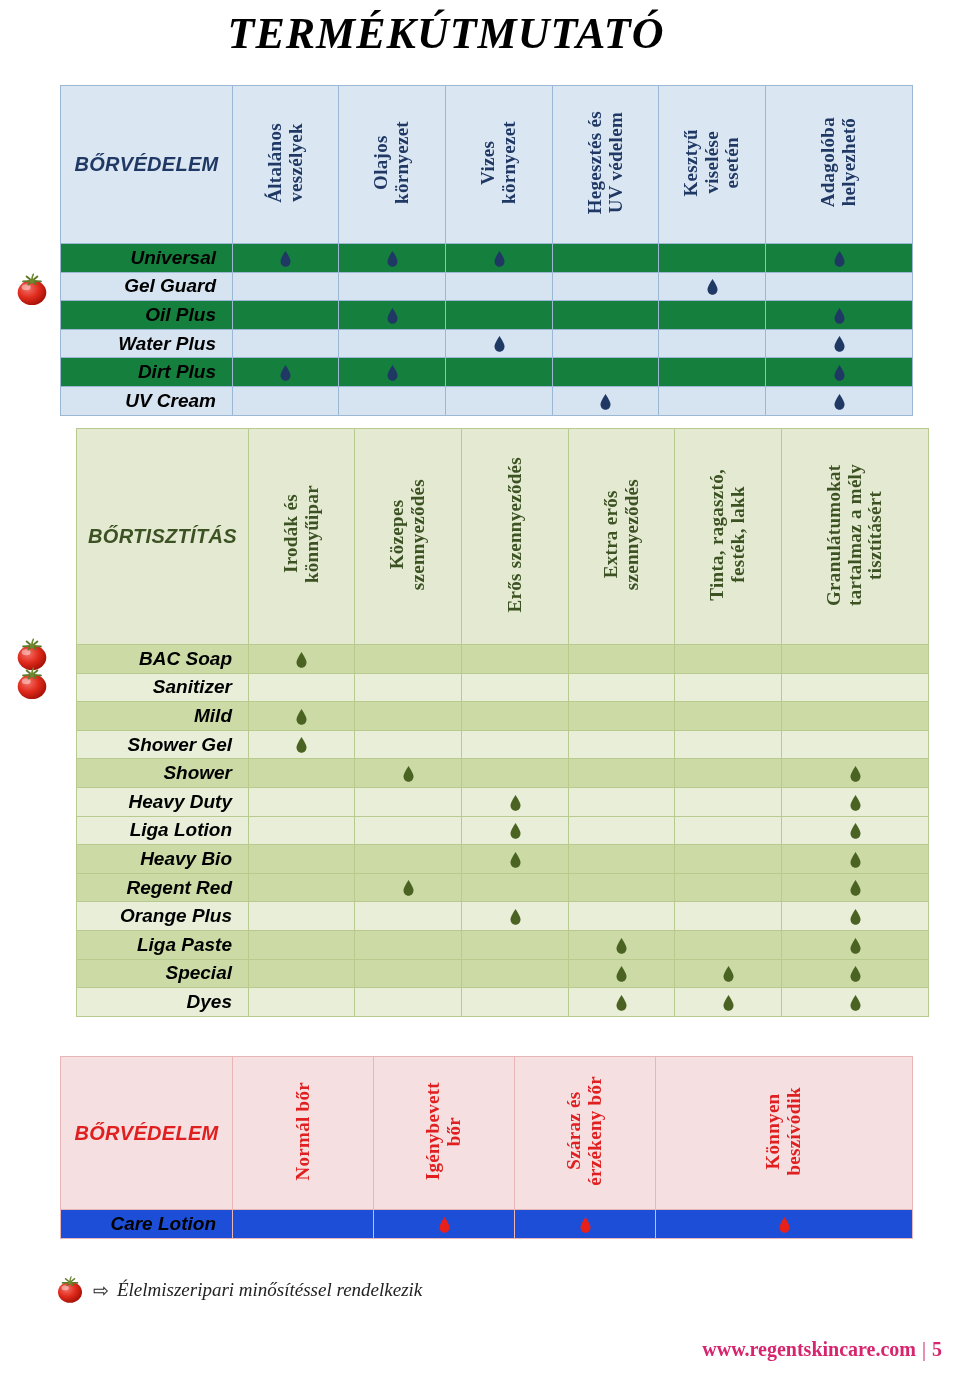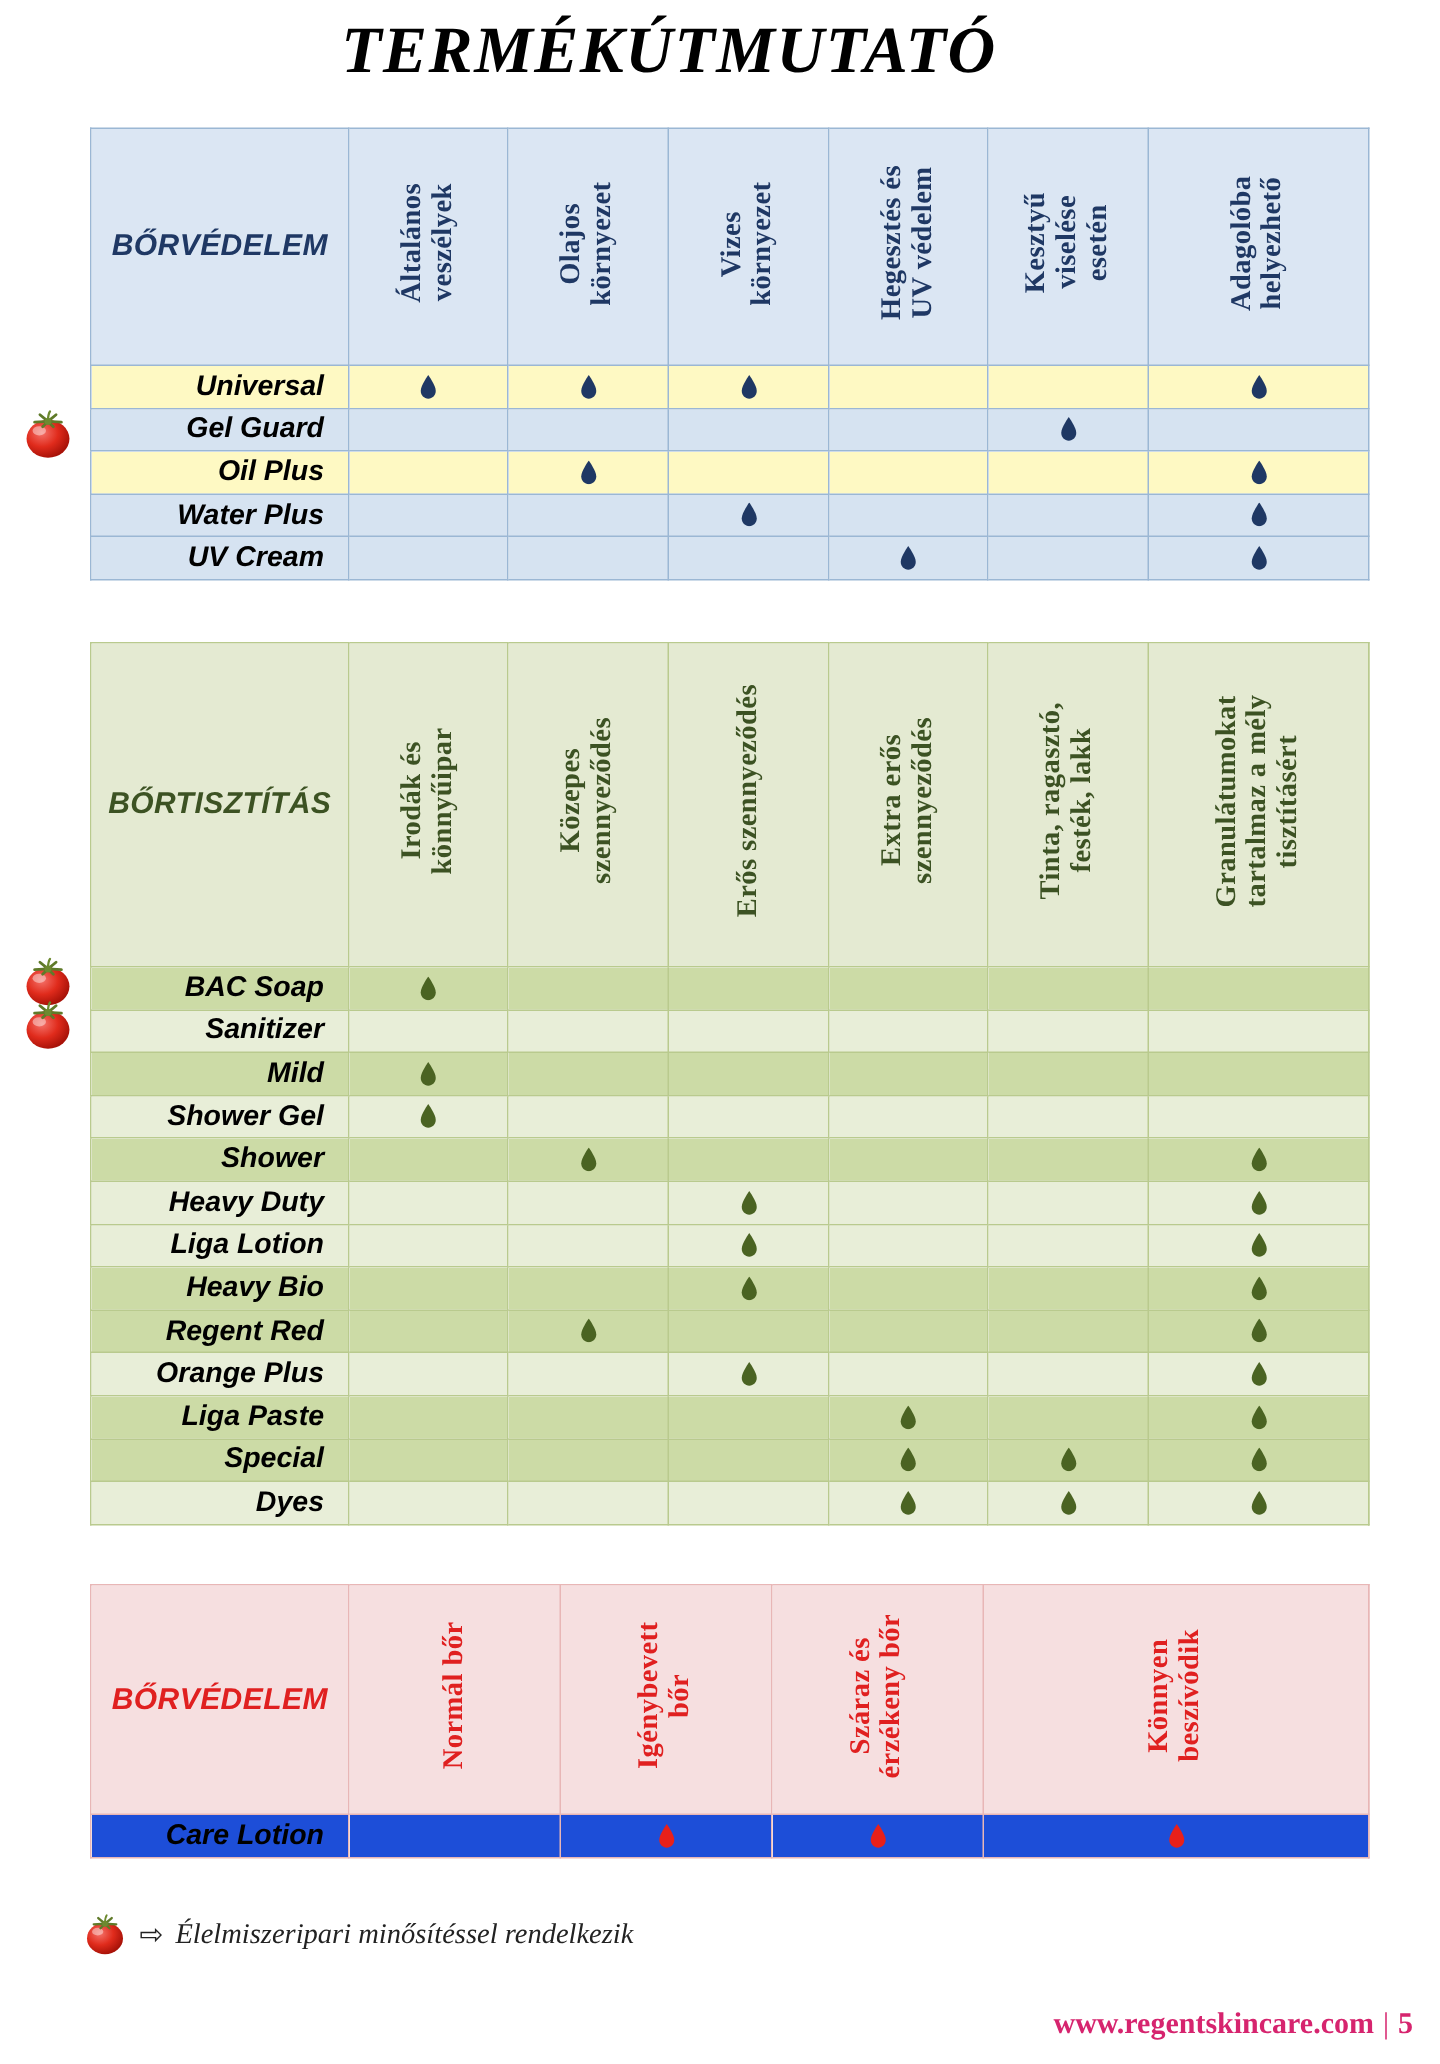--- a/index.html
+++ b/index.html
@@ -114,26 +114,26 @@
     vertical-align: middle;
   }
   .drop svg { display: block; }
 
   
   .blue { top: 85px; }
   .blue table.grid td { border: 1px solid #9bb7d4; }
   .blue .vhead { background: #dbe6f3; }
   .blue .vhead .rot, .blue .sect-label { color: #1f3864; }
   .blue .sect-label { background: #dbe6f3; }
-  .blue .r-odd td  { background: #fef9c3; }
+  .blue .r-odd td  { background: #15803d; }
   .blue .r-even td { background: #d6e3f1; }
   .blue .prow td   { border-color: #8fb0d0; }
 
   
-  .green { top: 428px; }
+  .green { top: 428px; margin-left: 16px; }
   .green table.grid td { border: 1px solid #b9ca8e; }
   .green .vhead { background: #e4ead2; }
   .green .vhead .rot, .green .sect-label { color: #3c5223; }
   .green .sect-label { background: #e4ead2; }
   .green .r-odd td  { background: #ccdba6; }
   .green .r-even td { background: #e8eed8; }
 
   
   .pink { top: 1056px; }
   .pink table.grid td { border: 1px solid #e8b6b6; }
@@ -271,20 +271,35 @@
                 <path d="M11 0 C11 0 21 14 21 21 C21 27 16.5 31.5 11 31.5 C5.5 31.5 1 27 1 21 C1 14 11 0 11 0 Z" fill="#1f3864"></path>
               </svg></span></td>
         </tr>
         <tr class="prow r-even">
           <td class="pname">Water Plus</td>
           <td class="cell"></td>
           <td class="cell"></td>
           <td class="cell"><span class="drop"><svg viewBox="0 0 22 32" width="11" height="16" xmlns="http://www.w3.org/2000/svg">
                 <path d="M11 0 C11 0 21 14 21 21 C21 27 16.5 31.5 11 31.5 C5.5 31.5 1 27 1 21 C1 14 11 0 11 0 Z" fill="#1f3864"></path>
               </svg></span></td>
+          <td class="cell"></td>
+          <td class="cell"></td>
+          <td class="cell"><span class="drop"><svg viewBox="0 0 22 32" width="11" height="16" xmlns="http://www.w3.org/2000/svg">
+                <path d="M11 0 C11 0 21 14 21 21 C21 27 16.5 31.5 11 31.5 C5.5 31.5 1 27 1 21 C1 14 11 0 11 0 Z" fill="#1f3864"></path>
+              </svg></span></td>
+        </tr>
+        <tr class="prow r-odd">
+          <td class="pname">Dirt Plus</td>
+          <td class="cell"><span class="drop"><svg viewBox="0 0 22 32" width="11" height="16" xmlns="http://www.w3.org/2000/svg">
+                <path d="M11 0 C11 0 21 14 21 21 C21 27 16.5 31.5 11 31.5 C5.5 31.5 1 27 1 21 C1 14 11 0 11 0 Z" fill="#1f3864"></path>
+              </svg></span></td>
+          <td class="cell"><span class="drop"><svg viewBox="0 0 22 32" width="11" height="16" xmlns="http://www.w3.org/2000/svg">
+                <path d="M11 0 C11 0 21 14 21 21 C21 27 16.5 31.5 11 31.5 C5.5 31.5 1 27 1 21 C1 14 11 0 11 0 Z" fill="#1f3864"></path>
+              </svg></span></td>
+          <td class="cell"></td>
           <td class="cell"></td>
           <td class="cell"></td>
           <td class="cell"><span class="drop"><svg viewBox="0 0 22 32" width="11" height="16" xmlns="http://www.w3.org/2000/svg">
                 <path d="M11 0 C11 0 21 14 21 21 C21 27 16.5 31.5 11 31.5 C5.5 31.5 1 27 1 21 C1 14 11 0 11 0 Z" fill="#1f3864"></path>
               </svg></span></td>
         </tr>
         <tr class="prow r-even">
           <td class="pname">UV Cream</td>
           <td class="cell"></td>
           <td class="cell"></td>

